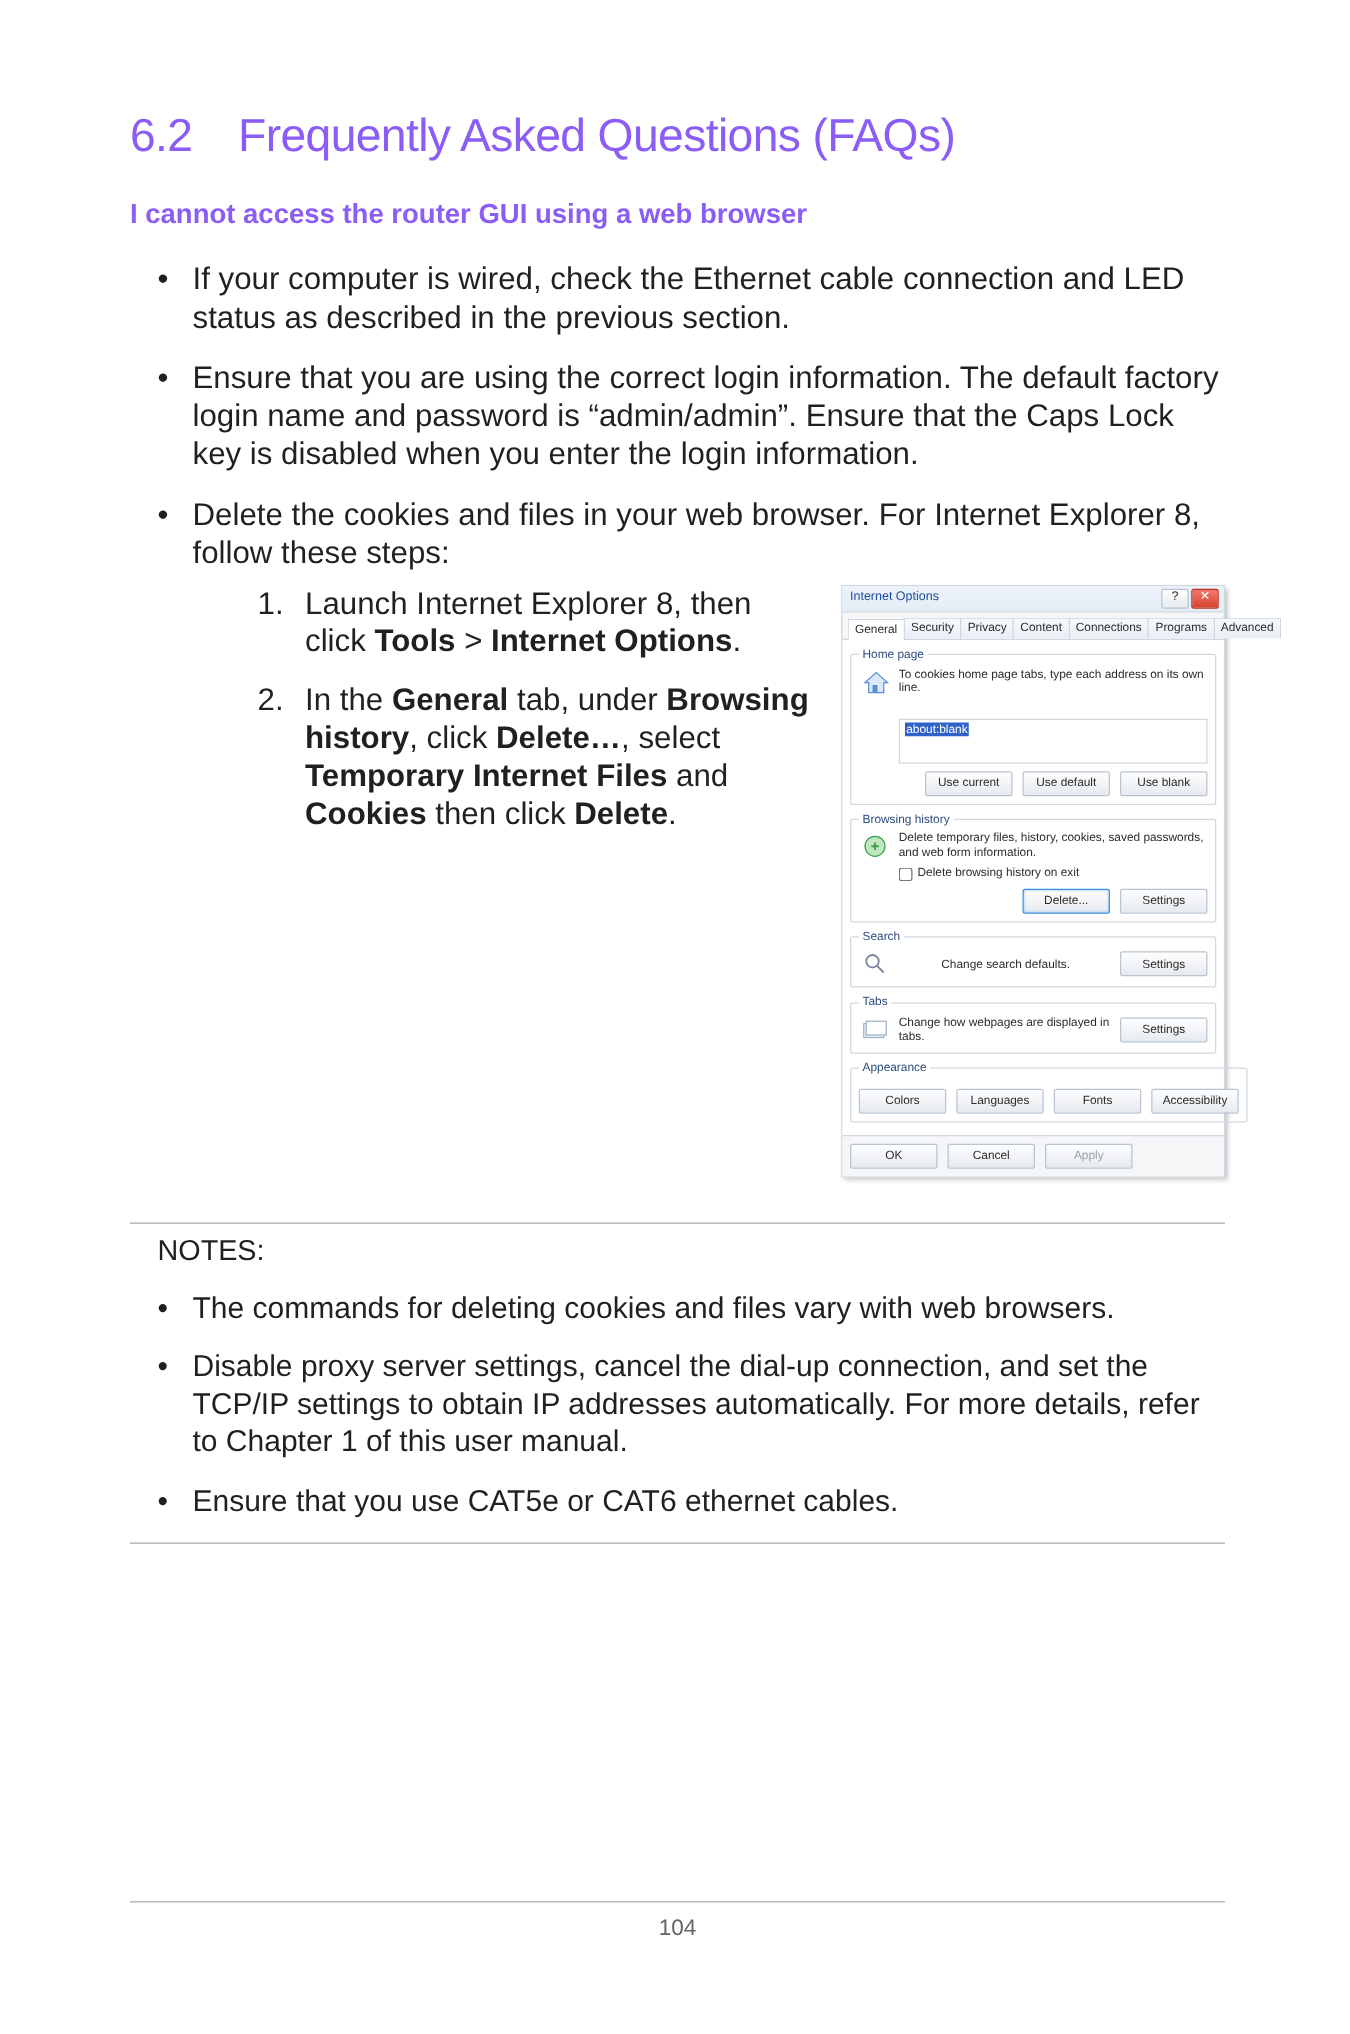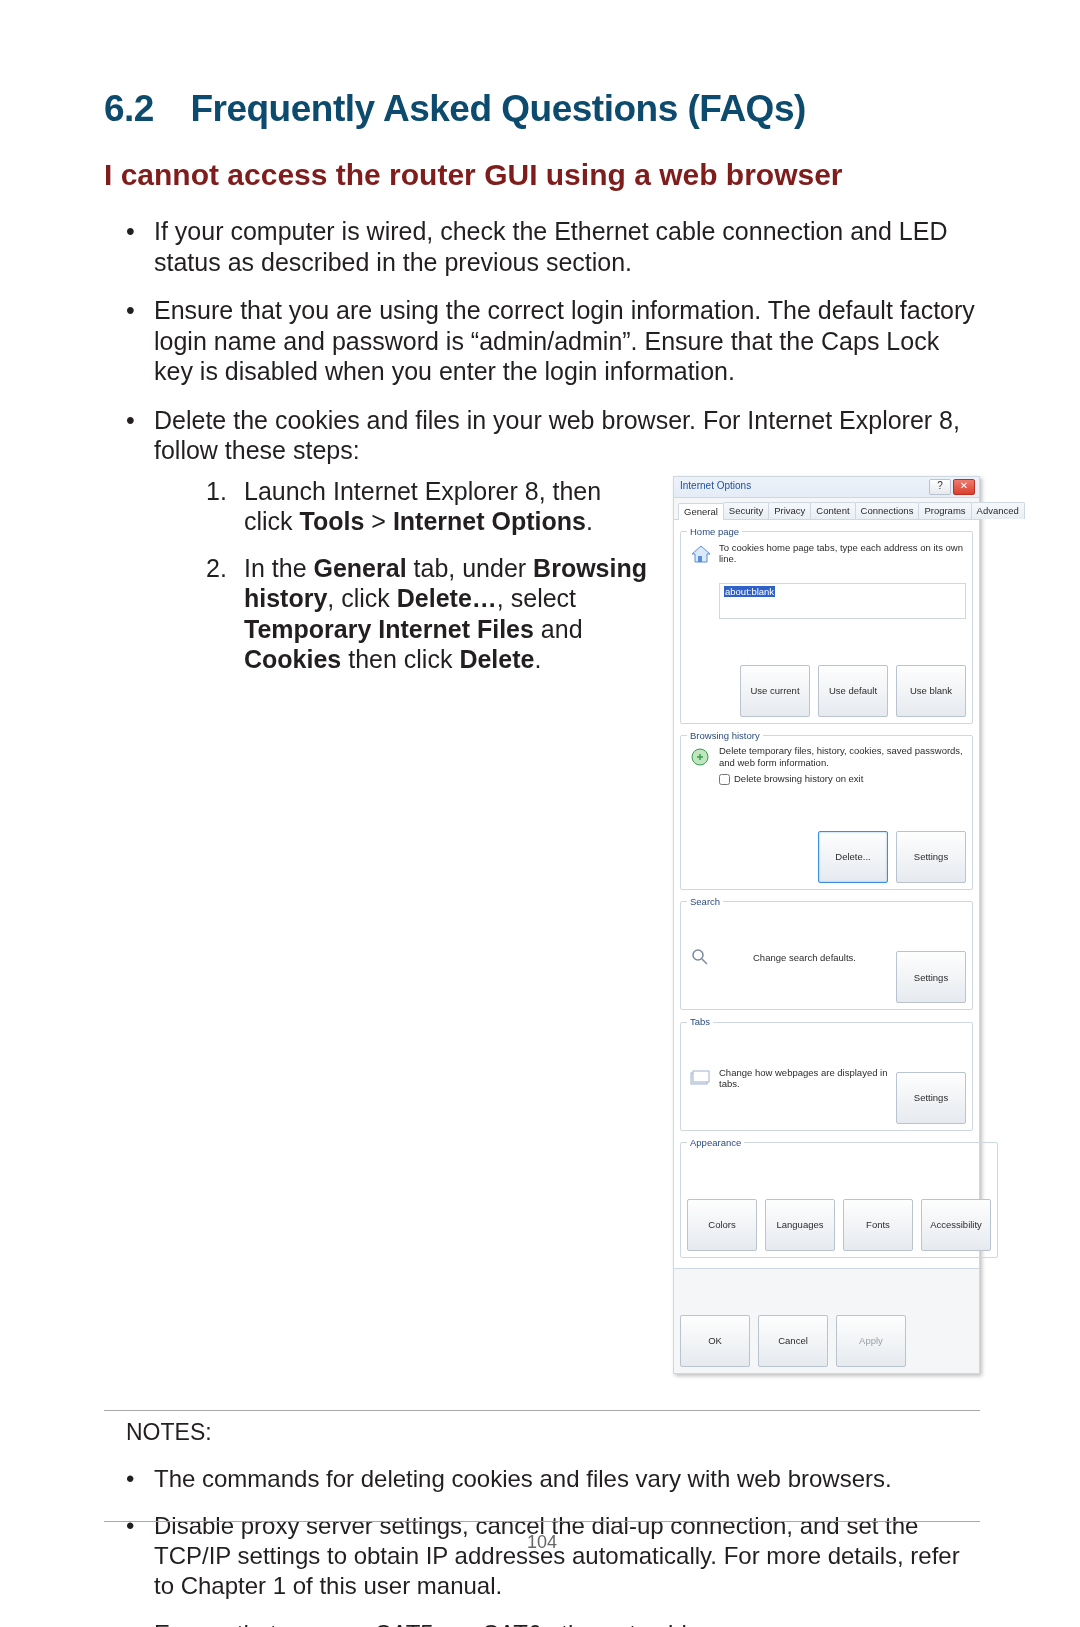--- a/index.html
+++ b/index.html
@@ -9,29 +9,29 @@
     font-family: "Segoe UI", Arial, sans-serif;
     width: 1080px;
     height: 1627px;
     position: relative;
     color: #231f20;
   }
   .page {
     padding: 88px 100px 0 104px;
   }
   h1.section-title {
-    color: #0c4a6e;
+    color: #8b5cf6;
     font-size: 37px;
-    font-weight: 700;
+    font-weight: 400;
     margin: 0 0 28px 0;
     letter-spacing: -0.5px;
   }
   h2.subhead {
-    color: #7f1d1d;
-    font-size: 30px;
+    color: #8b5cf6;
+    font-size: 22px;
     font-weight: 700;
     margin: 0 0 24px 0;
   }
   ul.bullets {
     list-style: none;
     padding: 0;
     margin: 0 0 0 22px;
     font-size: 25px;
     line-height: 1.22;
   }
@@ -209,22 +209,21 @@
   .wbtn {
     min-width: 56px;
     height: 18px;
     border: 1px solid #b9c4d0;
     border-radius: 2px;
     background: linear-gradient(#fefefe,#e6eaef);
     font-size: 9.5px;
     display: inline-flex;
     align-items: center;
     justify-content: center;
-    padding: 16px 6px;
-    margin-top: 40px;
+    padding: 0 6px;
   }
   .wbtn.hl { border:1px solid #3a8fe0; box-shadow: inset 0 0 2px #6fb4f5; }
   .io-check { display: flex; align-items: center; gap: 4px; margin: 4px 0 0 32px; font-size: 9.5px; }
   .io-check input { width: 11px; height: 11px; margin: 0; }
   .io-foot {
     border-top: 1px solid #cfd7e0;
     padding: 6px;
     display: flex;
     gap: 8px;
     background: #f5f6f8;

